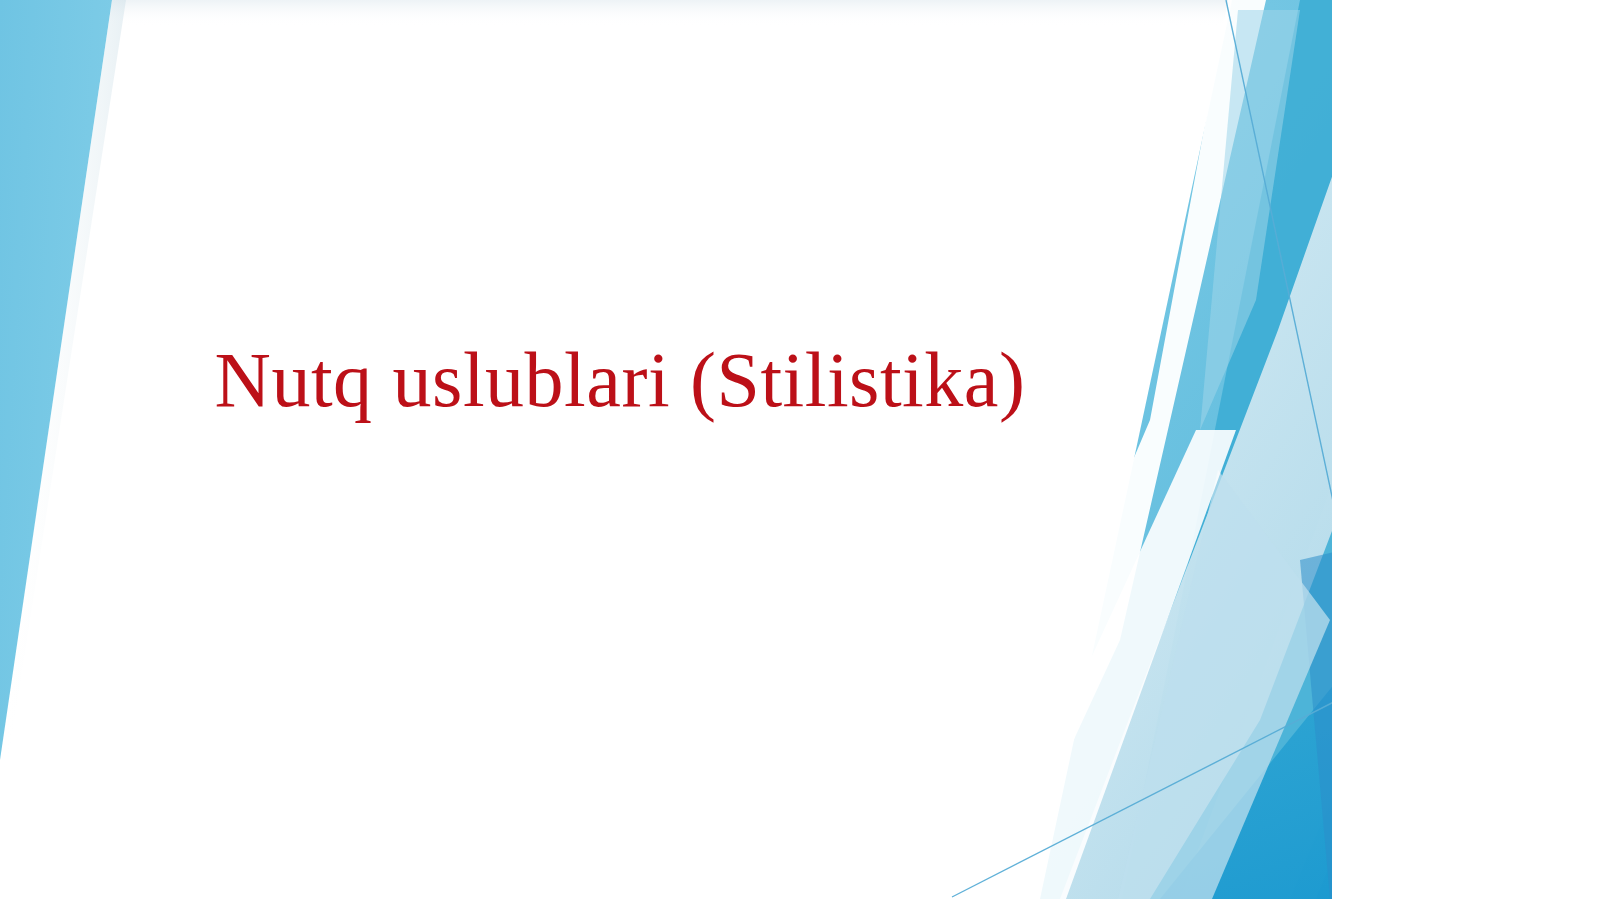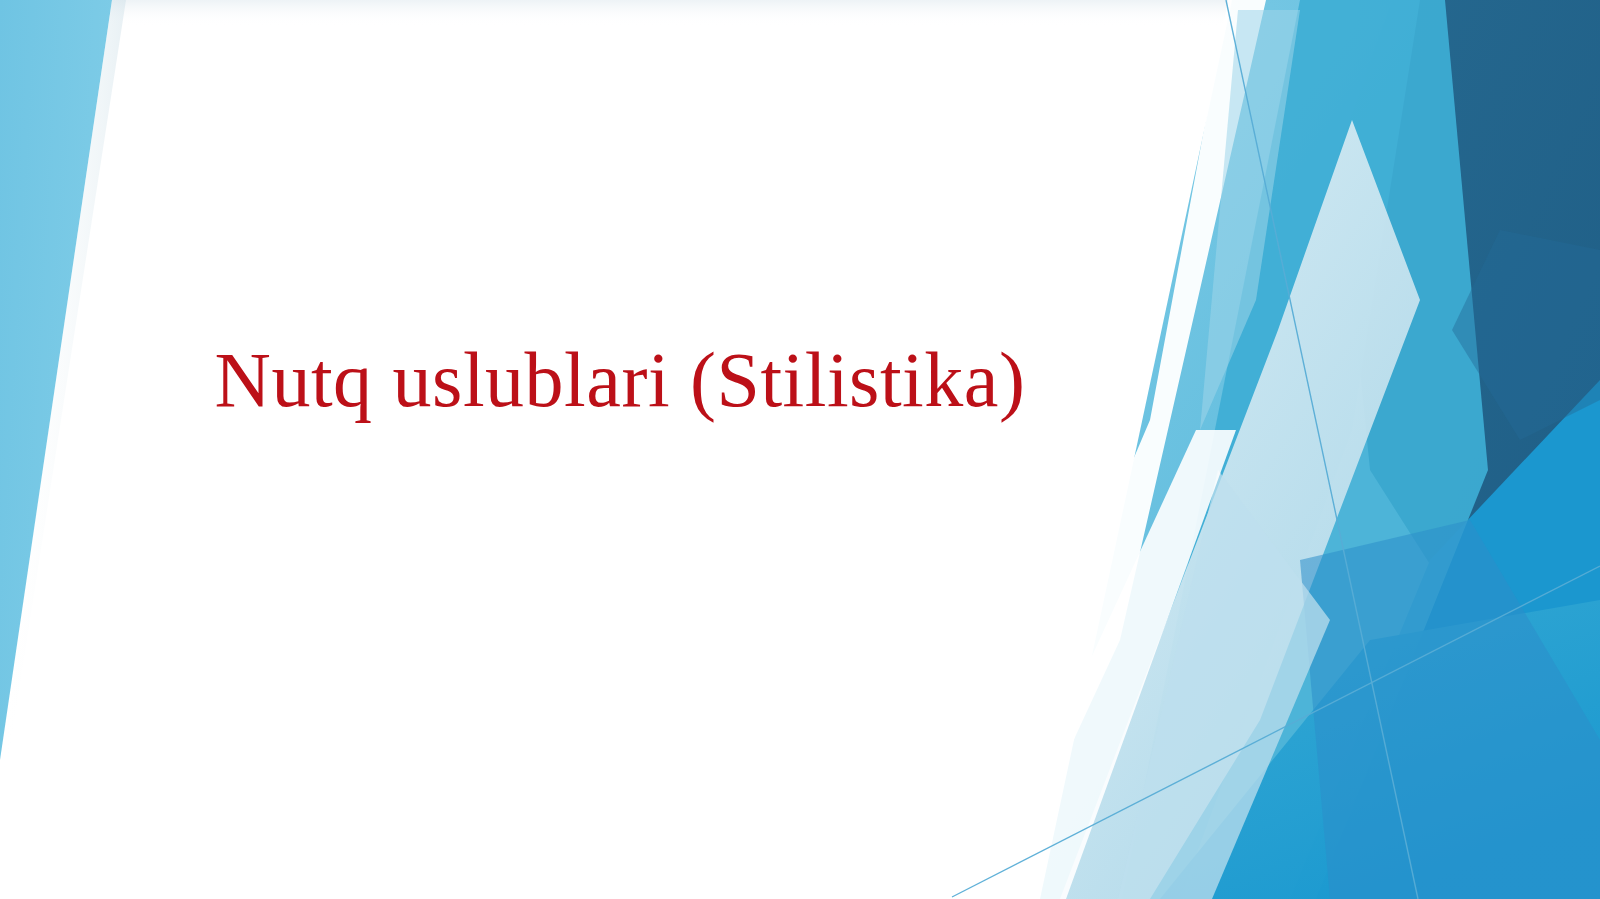--- a/index.html
+++ b/index.html
@@ -7,21 +7,21 @@
     margin: 0;
     padding: 0;
     background: #ffffff;
   }
   body {
     font-family: "Liberation Serif", "DejaVu Serif", serif;
   }
 
   #slide {
     position: relative;
-    width: 1600px;
+    width: 1332px;
     height: 899px;
     background: #f0abfc;
     overflow: hidden;
     text-decoration: underline;
   }
 
   
   #bg-art {
     position: absolute;
     inset: 0;

